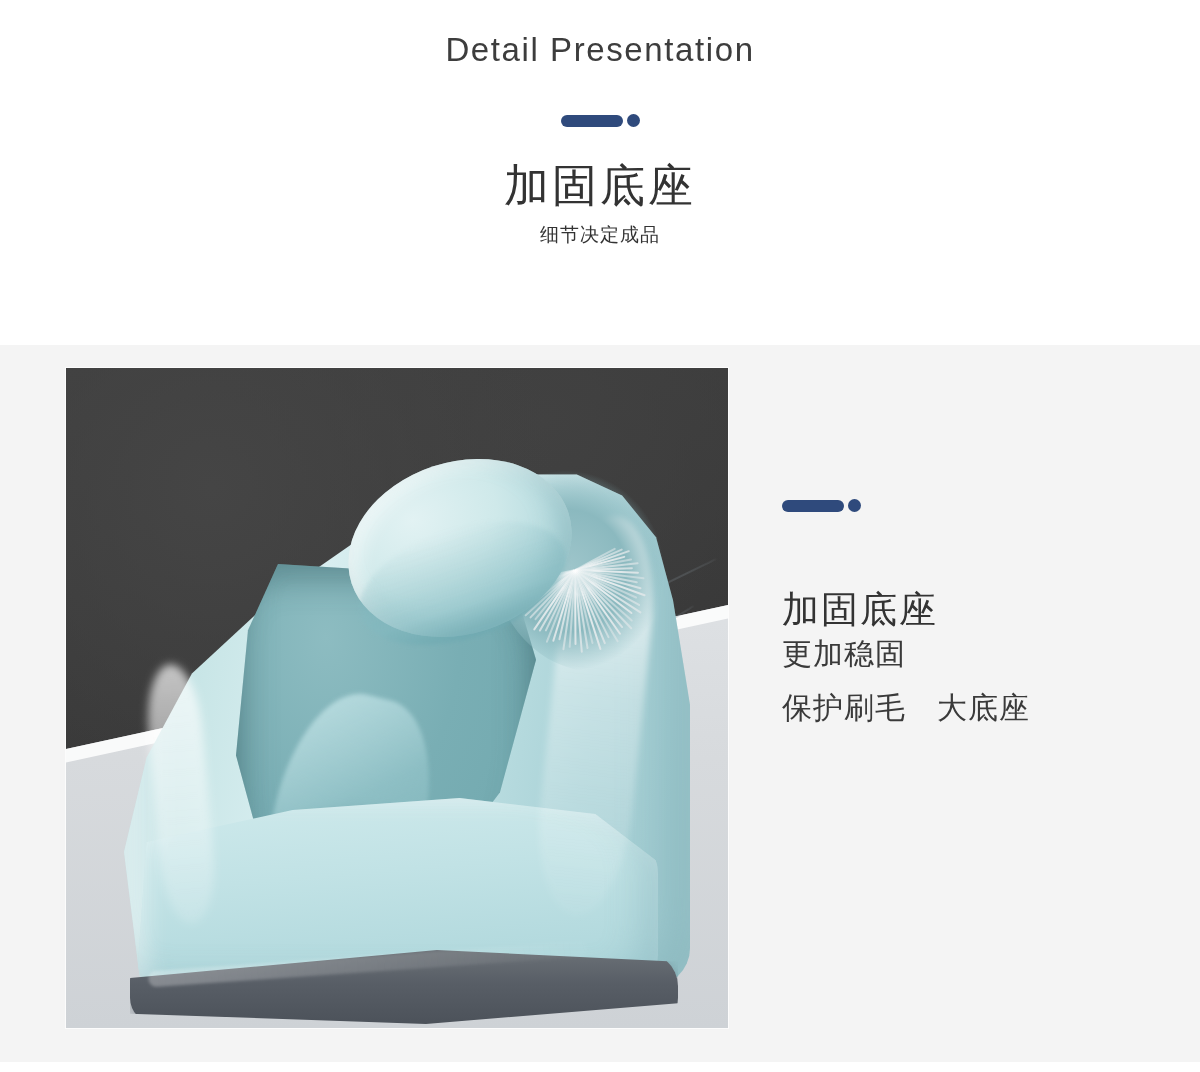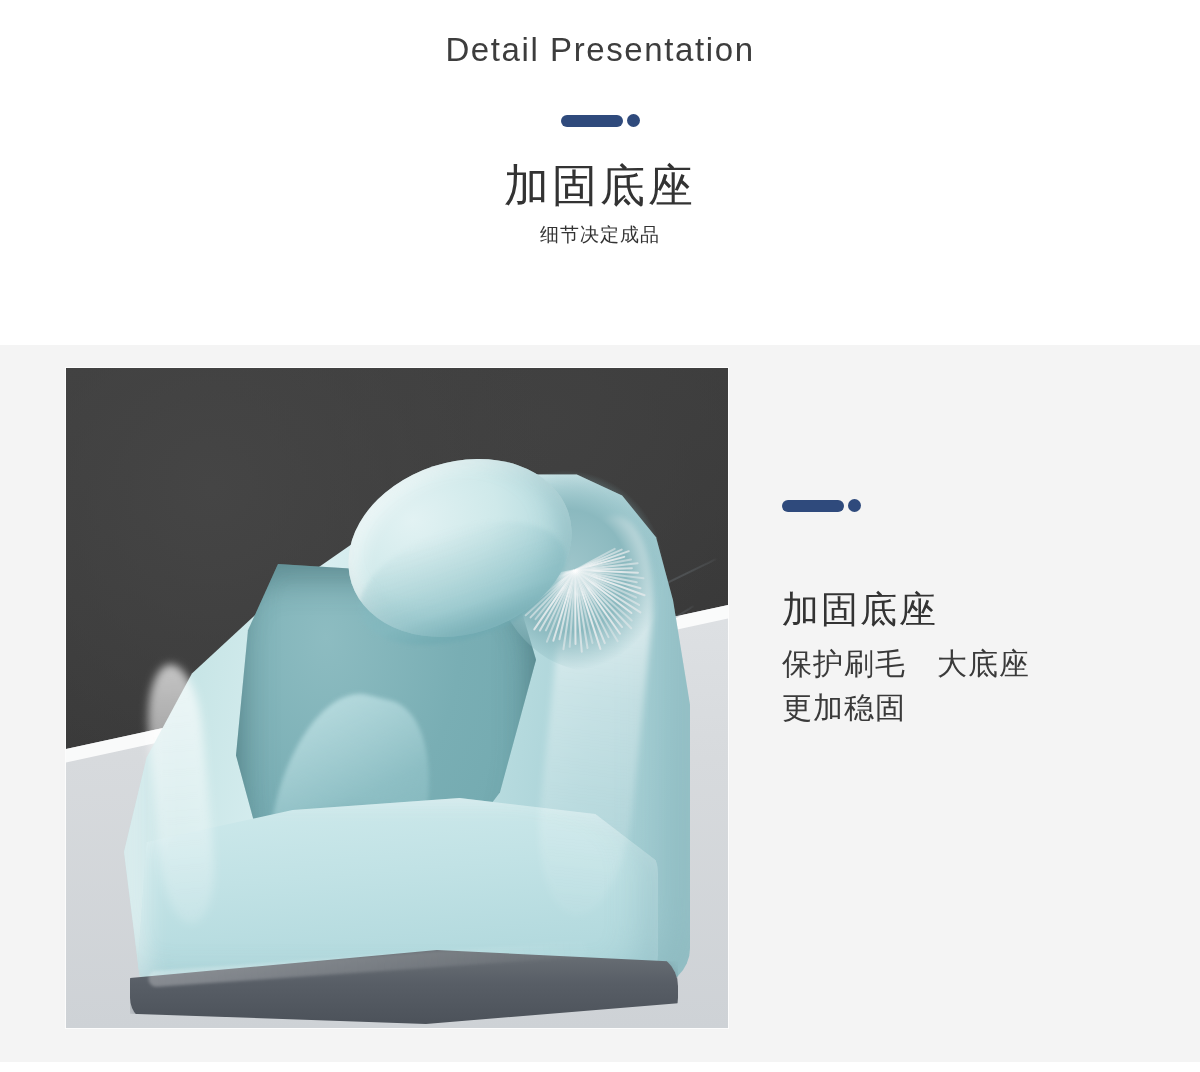--- a/index.html
+++ b/index.html
@@ -385,21 +385,21 @@
     <div class="info-col">
 
 
       <div class="divider info-divider">
         <span class="bar"></span>
         <span class="dot"></span>
       </div>
 
       <div class="info-title-cn">加固底座</div>
 
+      <div class="info-line second">更加稳固</div>
+
       <div class="info-line">保护刷毛　大底座</div>
-
-      <div class="info-line second">更加稳固</div>
     </div>
 
   </div>
 
   <div class="footer-band"></div>
 </div>
 
 </body></html>

